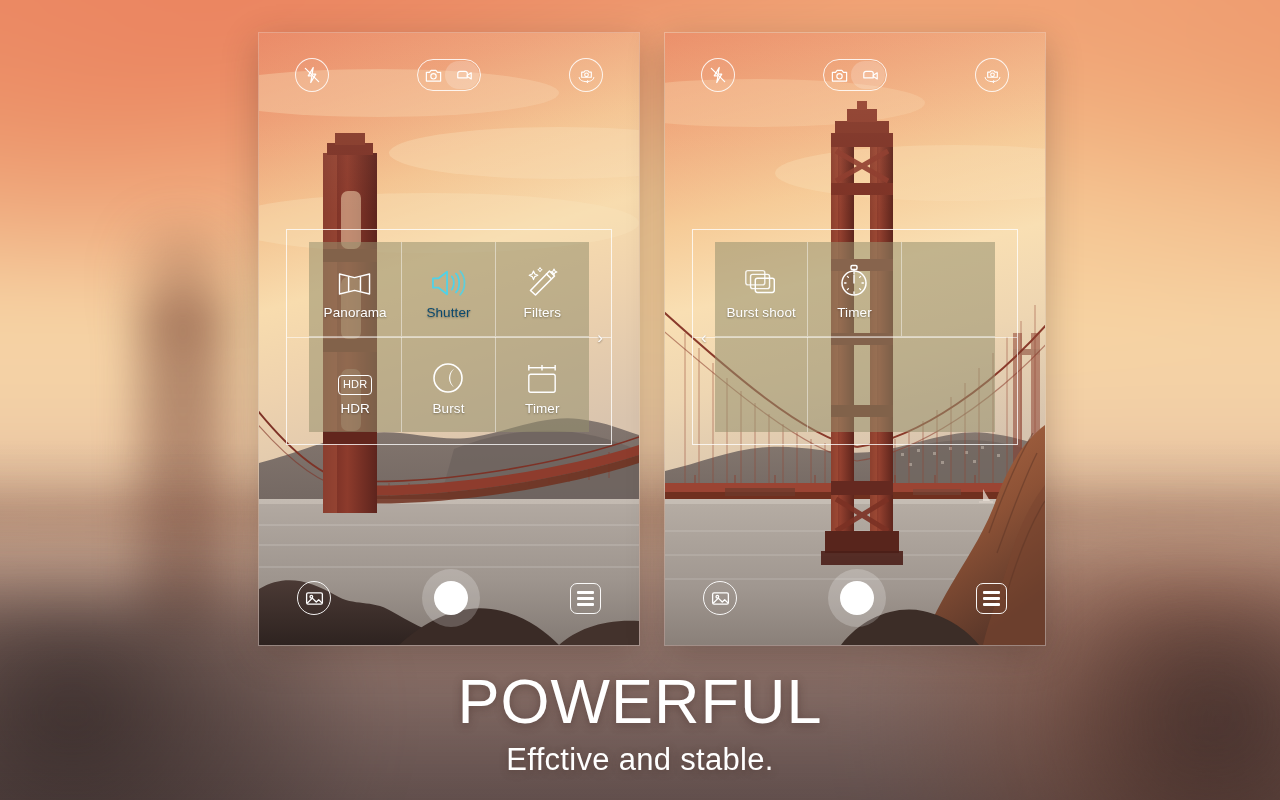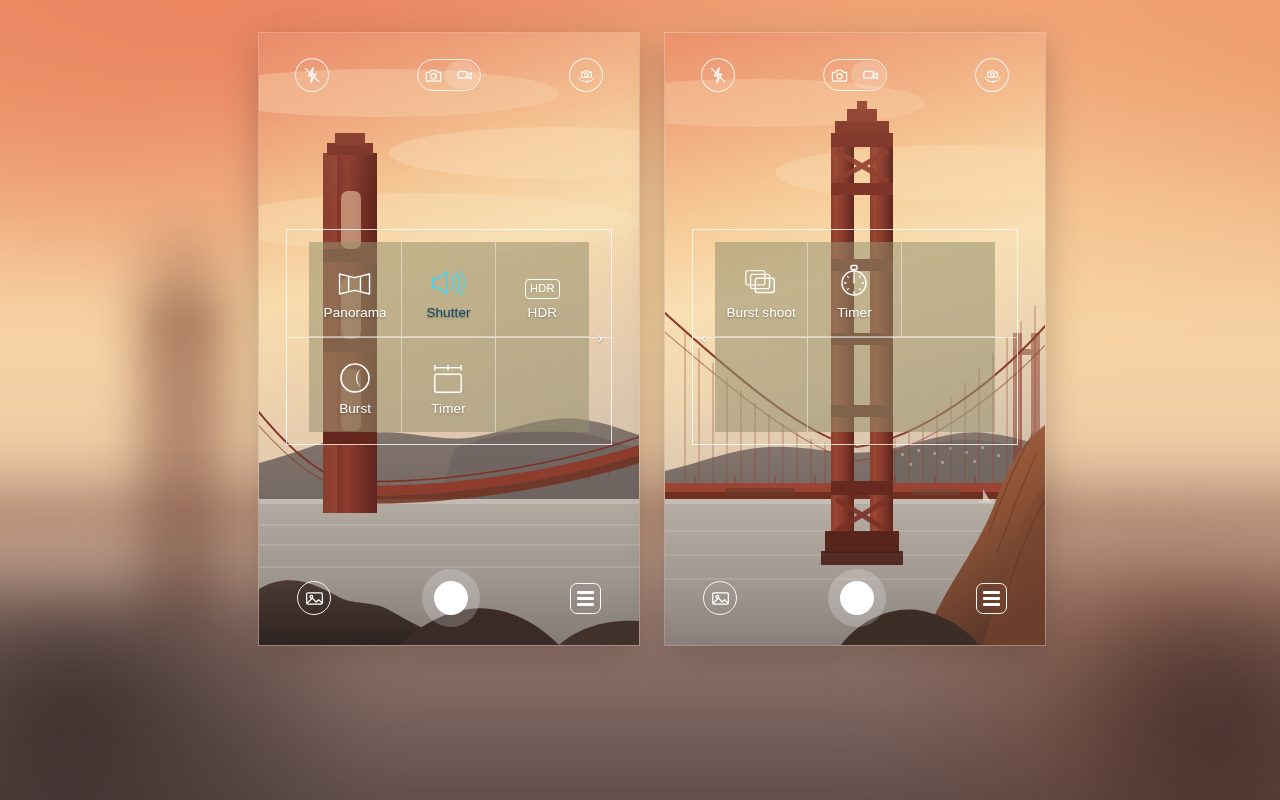--- a/index.html
+++ b/index.html
@@ -352,20 +352,32 @@
             <svg width="38" height="32" viewBox="0 0 40 34" fill="none" stroke="#4fd2e8" stroke-width="1.9" stroke-linejoin="round" stroke-linecap="round">
               <path d="M4 12 H10 L19 5 V29 L10 22 H4 Z"></path>
               <path d="M24 10 C 27 13.5 27 20.5 24 24"></path>
               <path d="M28.5 7 C 33 12 33 22 28.5 27"></path>
               <path d="M33 4.5 C 39 11 39 23 33 29.5" opacity=".85"></path>
             </svg>
           </span>
           <span class="lb">Shutter</span>
         </div>
 
+        <div class="cell">
+          <span class="ic">
+            <svg width="36" height="34" viewBox="0 0 36 34" fill="none" stroke="#fff" stroke-width="1.6" stroke-linejoin="round">
+              <path d="M6.5 29.5 L25.5 10 L30.5 15 L11.5 34 Z" transform="translate(0,-4)"></path>
+              <line x1="22" y1="8.5" x2="27" y2="13.5"></line>
+              <path d="M9.5 6 l1.3 3 3 1.3 -3 1.3 -1.3 3 -1.3-3 -3-1.3 3-1.3z" stroke-width="1.2"></path>
+              <path d="M30 4 l.9 2 2 .9 -2 .9 -.9 2 -.9-2 -2-.9 2-.9z" stroke-width="1.1"></path>
+              <path d="M16 2.5 l.7 1.5 1.5.7 -1.5.7 -.7 1.5 -.7-1.5 -1.5-.7 1.5-.7z" stroke-width="1"></path>
+            </svg>
+          </span>
+          <span class="lb">Filters</span>
+        </div>
 
         <div class="cell">
           <span class="ic">
             <span class="hdr-badge">HDR</span>
           </span>
           <span class="lb">HDR</span>
         </div>
 
         <div class="cell">
           <span class="ic">
@@ -676,14 +688,18 @@
         <div class="core"></div>
       </div>
       <div class="menu-btn">
         <i></i>
         <i></i>
         <i></i>
       </div>
     </div>
   </div>
 
+  <div class="tagline">
+    <div class="h1">POWERFUL</div>
+    <div class="h2">Effctive and stable.</div>
+  </div>
 
 </div>
 
 </body></html>

